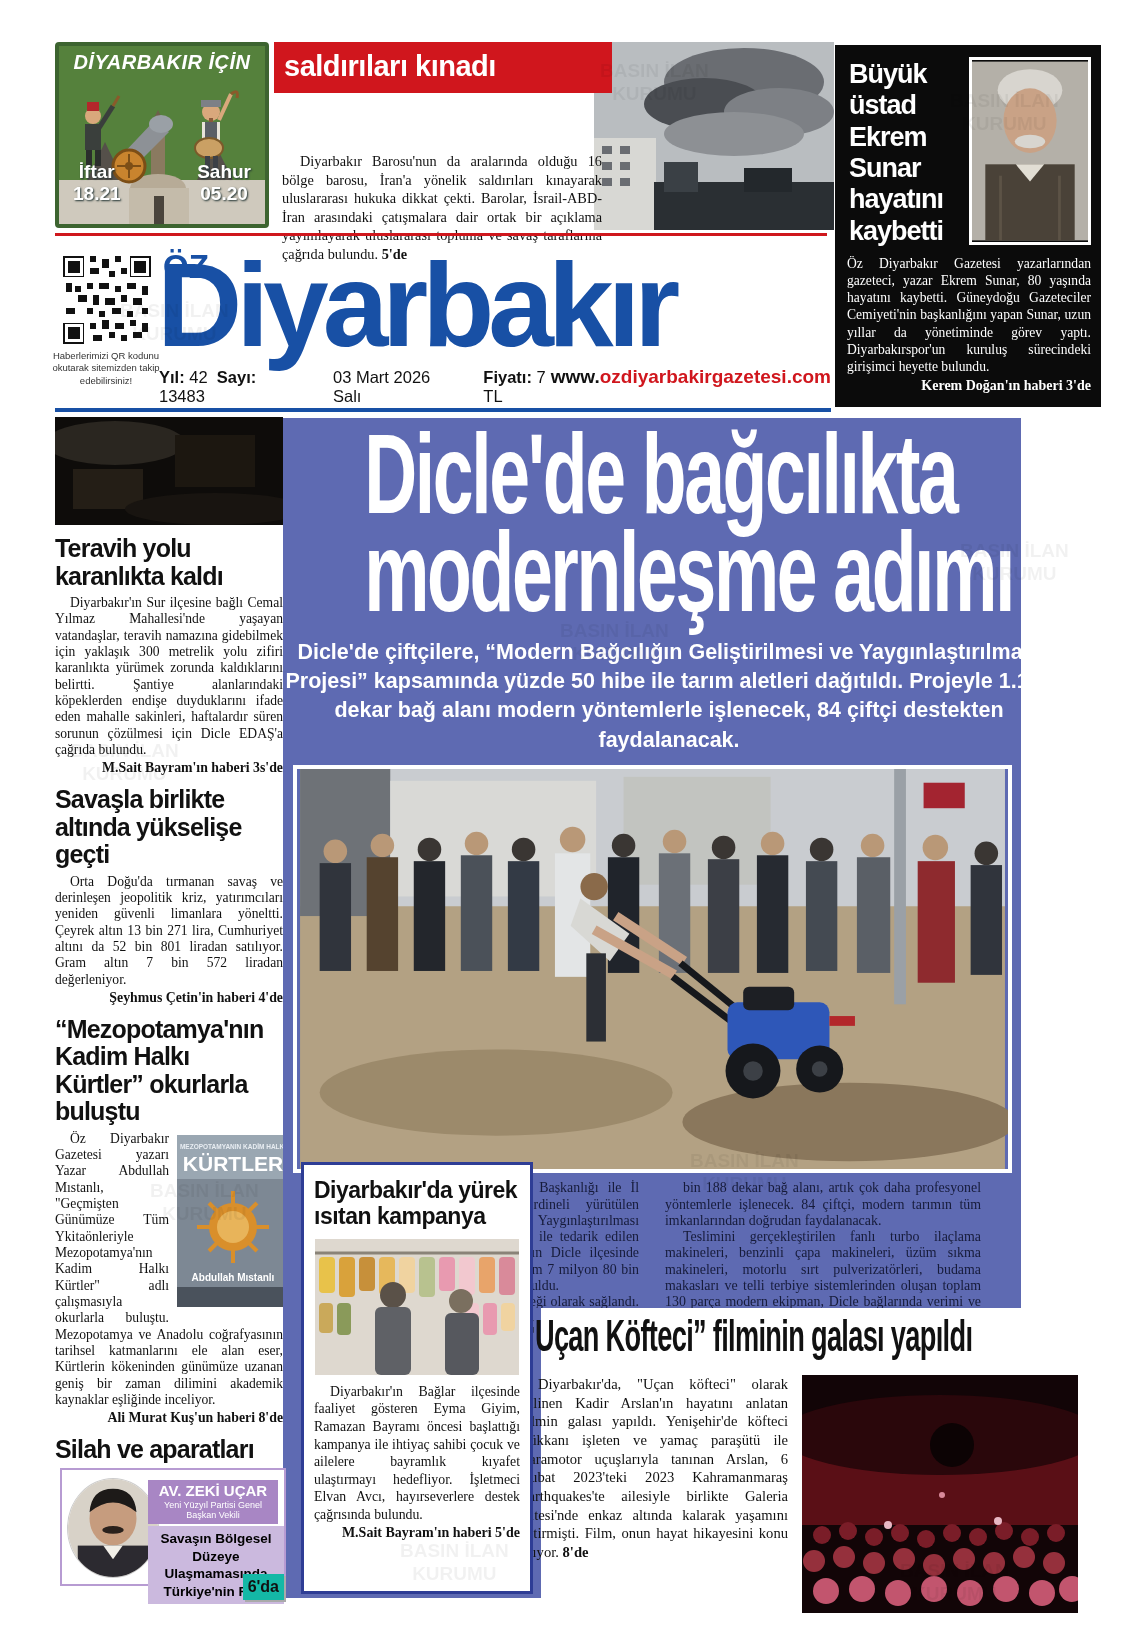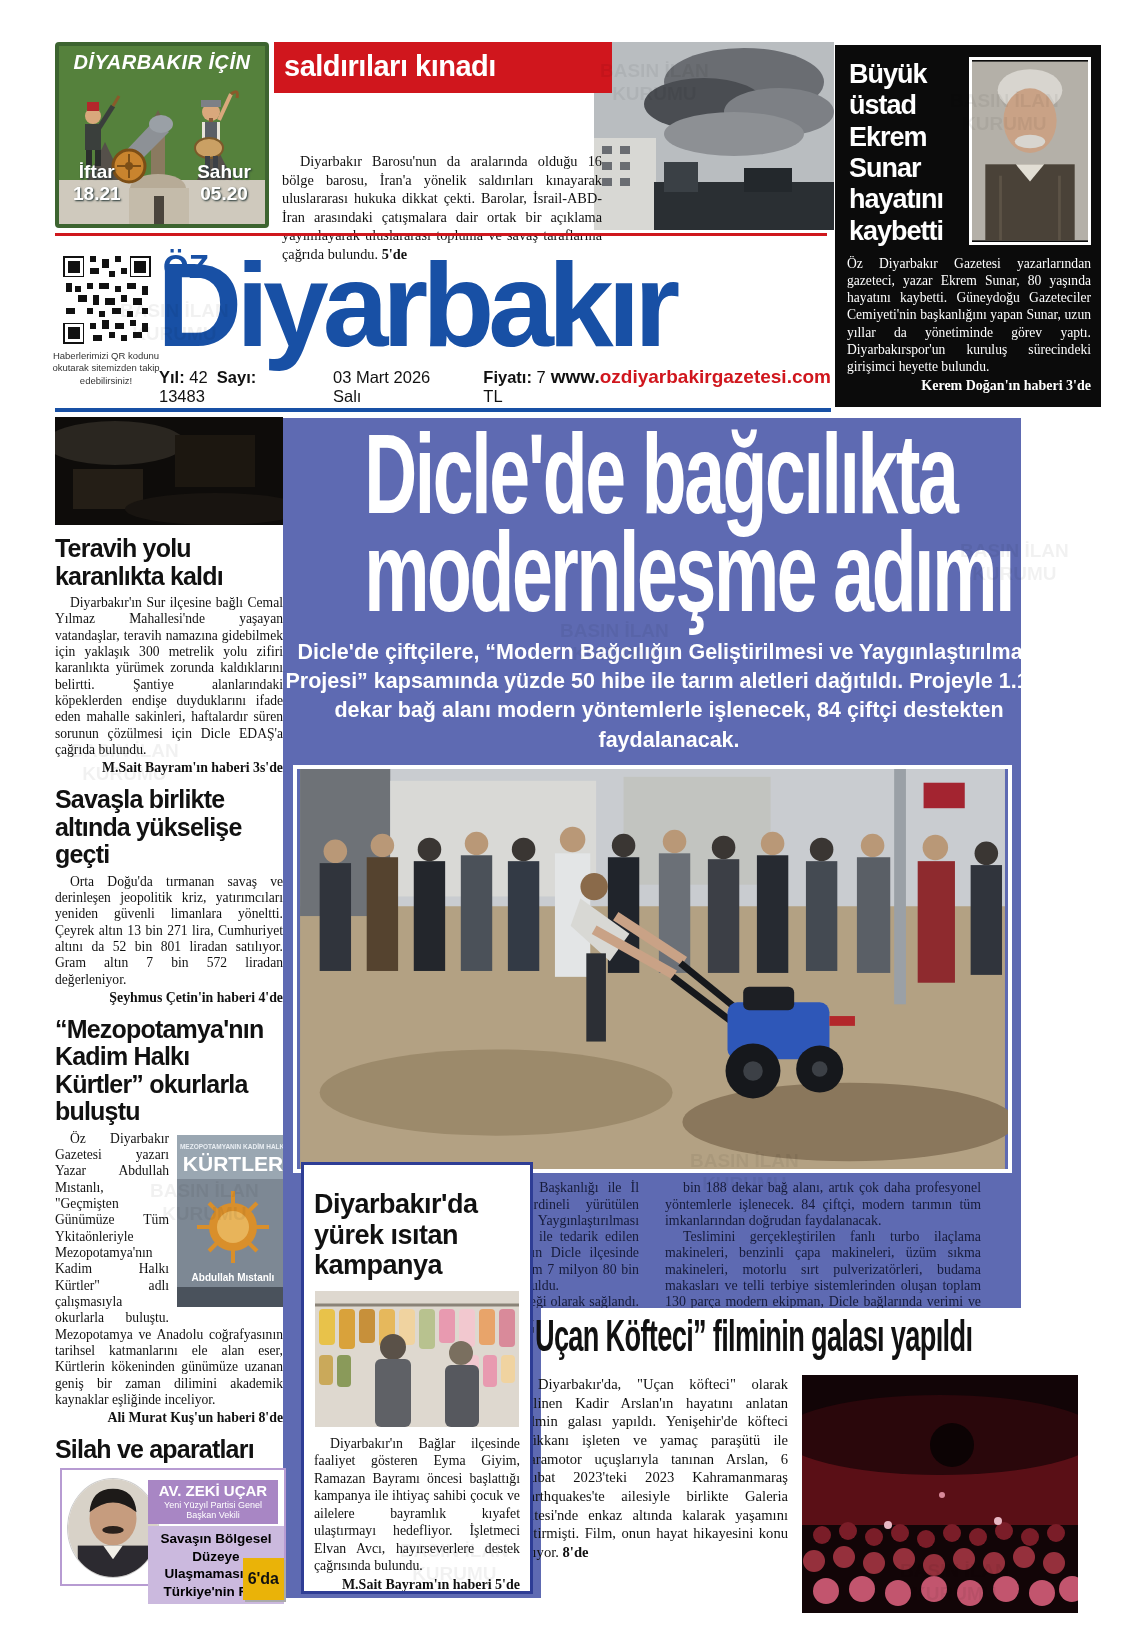--- a/index.html
+++ b/index.html
@@ -72,21 +72,21 @@
   .lead-cols { display:flex; gap:26px; padding:7px 40px 0; color:#161b3a;
     font-family:"Liberation Serif", serif; font-size:13.9px; line-height:1.17; text-align:justify; }
   .lead-cols .col { flex:1; }
   .lead-cols p { text-indent:18px; }
 
   .purple-ext { position:absolute; left:283px; top:1308px; width:258px; height:290px; background:#5e6ab2; }
 
   
   .campaign { position:absolute; left:301px; top:1162px; width:232px; height:432px; background:#fff;
     border:3px solid #2e3d95; z-index:3; overflow:hidden; }
-  .camp-h { font-weight:bold; font-size:27px; line-height:1.13; letter-spacing:-0.5px; padding:24px 10px 0; }
+  .camp-h { font-weight:bold; font-size:23px; line-height:1.13; letter-spacing:-0.5px; padding:12px 10px 0; }
   .camp-photo { display:block; width:204px; height:136px; margin:10px auto 8px; }
   .camp-body { padding:0 10px; font-family:"Liberation Serif", serif; font-size:13.8px; line-height:1.27;
     text-align:justify; text-indent:16px; }
   .camp-byline { padding:2px 10px 0; font-family:"Liberation Serif", serif; font-weight:bold;
     font-size:14px; text-align:right; }
 
   
   .film { position:absolute; left:522px; top:1314px; width:556px; height:302px; }
   .film-h { font-weight:bold; font-size:40px; letter-spacing:-1px; white-space:nowrap;
     transform:scale(0.68,1.1); transform-origin:left center; }
@@ -109,22 +109,22 @@
   .ad { position:absolute; left:60px; top:1468px; width:226px; height:118px; border:2px solid #b79bd2;
     background:#fff; z-index:2; }
   .ad-photo { position:absolute; left:5px; top:8px; width:92px; height:100px; border-radius:50%;
     overflow:hidden; border:1px solid #ccc; }
   .ad-band { position:absolute; left:86px; top:10px; right:6px; background:#a886c4; color:#fff;
     text-align:center; padding:3px 0 3px; }
   .ad-name { font-weight:bold; font-size:15px; line-height:1.1; }
   .ad-title { font-size:9px; line-height:1.2; }
   .ad-lines { position:absolute; left:86px; top:56px; right:0; background:#cbb9de; color:#000;
     font-weight:bold; font-size:13.5px; line-height:1.3; text-align:center; padding:4px 2px; }
-  .ad-ref { position:absolute; right:0; bottom:-16px; background:#eab308; box-shadow:2px 2px 0 #aaa;
-    padding:12px 5px; font-weight:bold; font-size:16px; }
+  .ad-ref { position:absolute; right:0; bottom:-16px; background:#14b8a6; box-shadow:2px 2px 0 #aaa;
+    padding:4px 5px; font-weight:bold; font-size:16px; }
 </style>
 </head>
 <body>
 
 <div class="page">
 
   <span class="wm">
       <div>BASIN İLAN</div>
       <div>KURUMU</div>
     </span>

